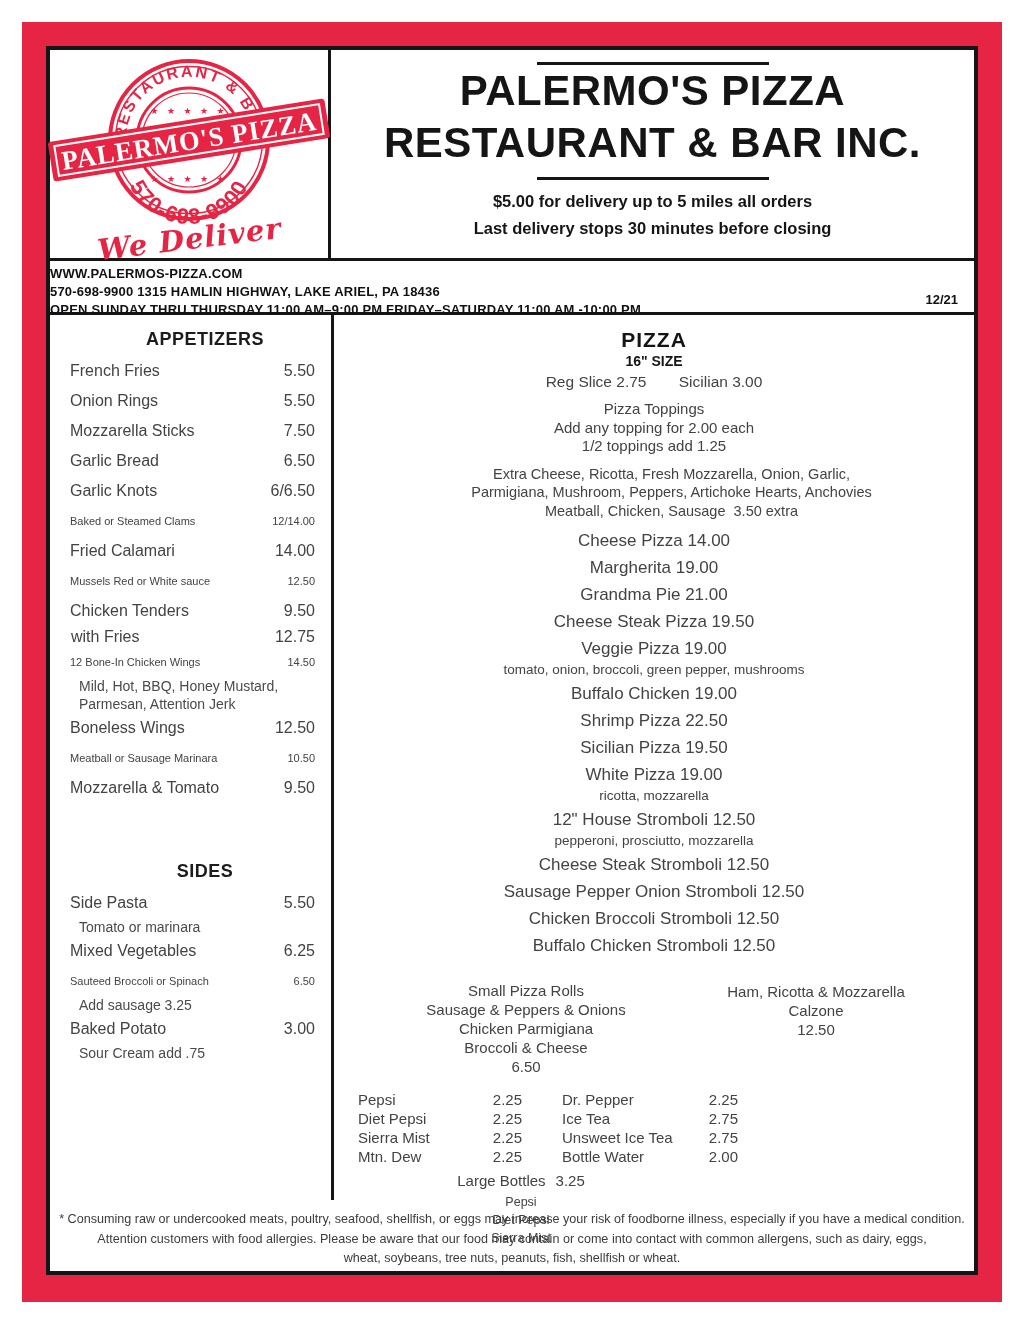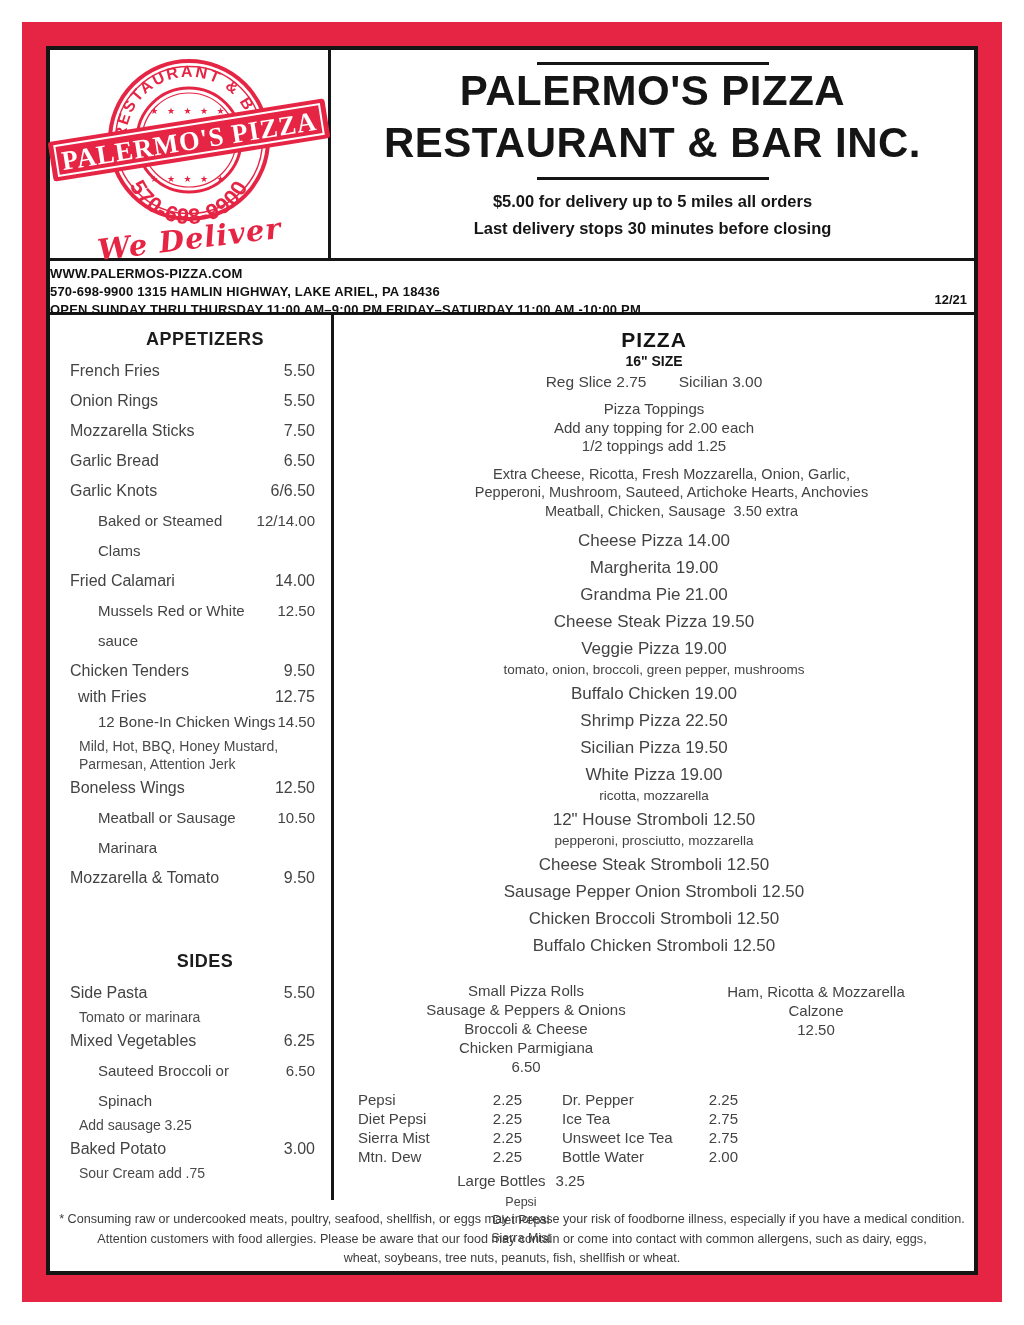--- a/index.html
+++ b/index.html
@@ -18,32 +18,32 @@
               color:var(--red);transform:rotate(-7deg);margin-top:-4px;letter-spacing:1px;}
   .header-cell{flex:1;display:flex;flex-direction:column;align-items:center;padding-top:12px;}
   .rule{width:232px;height:3px;background:var(--ink);}
   .rule.mid{margin-top:8px;margin-bottom:6px;}
   .big-title{font-size:42px;font-weight:bold;color:var(--ink);line-height:52px;letter-spacing:0.5px;}
   .delivery{font-size:16.5px;font-weight:bold;color:var(--ink);line-height:23px;text-align:center;margin-top:4px;}
   
   .contact-bar{position:relative;height:54px;border-bottom:3px solid var(--ink);text-align:left;
                padding-top:4px;box-sizing:border-box;}
   .contact-line{font-size:13px;font-weight:bold;color:#111;line-height:18px;letter-spacing:0.2px;}
-  .edition{position:absolute;right:7px;bottom:5px;font-size:13px;font-weight:bold;color:#111;}
+  .edition{position:absolute;right:16px;bottom:5px;font-size:13px;font-weight:bold;color:#111;}
   
   .main-row{display:flex;height:885px;}
   .left-col{width:281px;border-right:3px solid var(--ink);box-sizing:content-box;}
   .col-title{font-size:18px;font-weight:bold;text-align:center;color:#1c1c1c;letter-spacing:0.5px;
              margin-top:14px;margin-bottom:6px;margin-left:29px;}
   .col-title.sides{margin-top:58px;}
   .menu-list{padding:0 16px 0 20px;color:var(--txt);}
   .mi-line{display:flex;justify-content:space-between;line-height:30px;font-size:16px;}
-  .mi-line.condensed{font-size:15px;margin-left:28px;}
+  .mi-line.condensed{font-size:11px;}
   .mi-line.mi-subline{line-height:21px;}
-  .mi-name.sub{margin-left:8px;}
+  .mi-name.sub{margin-left:1px;}
   .mi-note{font-size:14px;line-height:18px;padding-left:9px;color:#4a4a4a;}
   
   .pizza-col{flex:1;text-align:center;color:var(--txt);padding-top:14px;}
   .pz-title{font-size:21px;font-weight:bold;color:#141414;letter-spacing:1px;line-height:22px;}
   .pz-size{font-size:14px;font-weight:bold;color:#141414;margin-top:2px;}
   .pz-slice{font-size:15.5px;margin-top:4px;}
   .pz-slice span{margin:0 14px;}
   .pz-lines{margin-top:9px;}
   .pz-lines div{font-size:15px;line-height:18.5px;white-space:pre-wrap;}
   .pz-lines.tops div{font-size:14.5px;padding-left:35px;}
@@ -249,21 +249,21 @@
           <span>Reg Slice 2.75</span>
           <span>Sicilian 3.00</span>
         </div>
         <div class="pz-lines">
             <div>Pizza Toppings</div>
             <div>Add any topping for 2.00 each</div>
             <div>1/2 toppings add 1.25</div>
           </div>
         <div class="pz-lines tops">
             <div>Extra Cheese, Ricotta, Fresh Mozzarella, Onion, Garlic,</div>
-            <div>Pepperoni, Mushroom, Sauteed, Artichoke Hearts, Anchovies</div>
+            <div>Parmigiana, Mushroom, Peppers, Artichoke Hearts, Anchovies</div>
             <div>Meatball, Chicken, Sausage  3.50 extra</div>
           </div>
         <div class="pz-items">
             <div class="pz-item">
               <div class="pz-main">Cheese Pizza 14.00</div>
             </div>
             <div class="pz-item">
               <div class="pz-main">Margherita 19.00</div>
             </div>
             <div class="pz-item">
@@ -304,22 +304,22 @@
             </div>
             <div class="pz-item">
               <div class="pz-main">Buffalo Chicken Stromboli 12.50</div>
             </div>
           </div>
 
         <div class="rolls-zone">
           <div class="rolls-left">
               <div>Small Pizza Rolls</div>
               <div>Sausage &amp; Peppers &amp; Onions</div>
+              <div>Chicken Parmigiana</div>
               <div>Broccoli &amp; Cheese</div>
-              <div>Chicken Parmigiana</div>
               <div>6.50</div>
             </div>
           <div class="rolls-right">
               <div>Ham, Ricotta &amp; Mozzarella</div>
               <div>Calzone</div>
               <div>12.50</div>
             </div>
         </div>
 
         <div class="drinks-zone">

